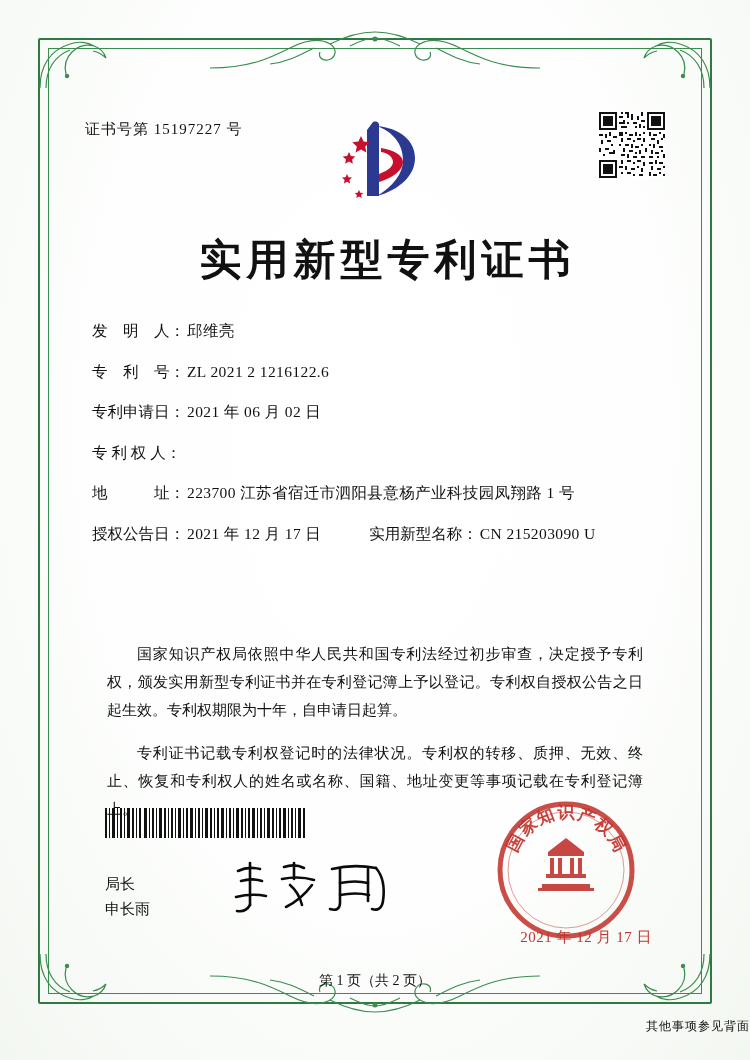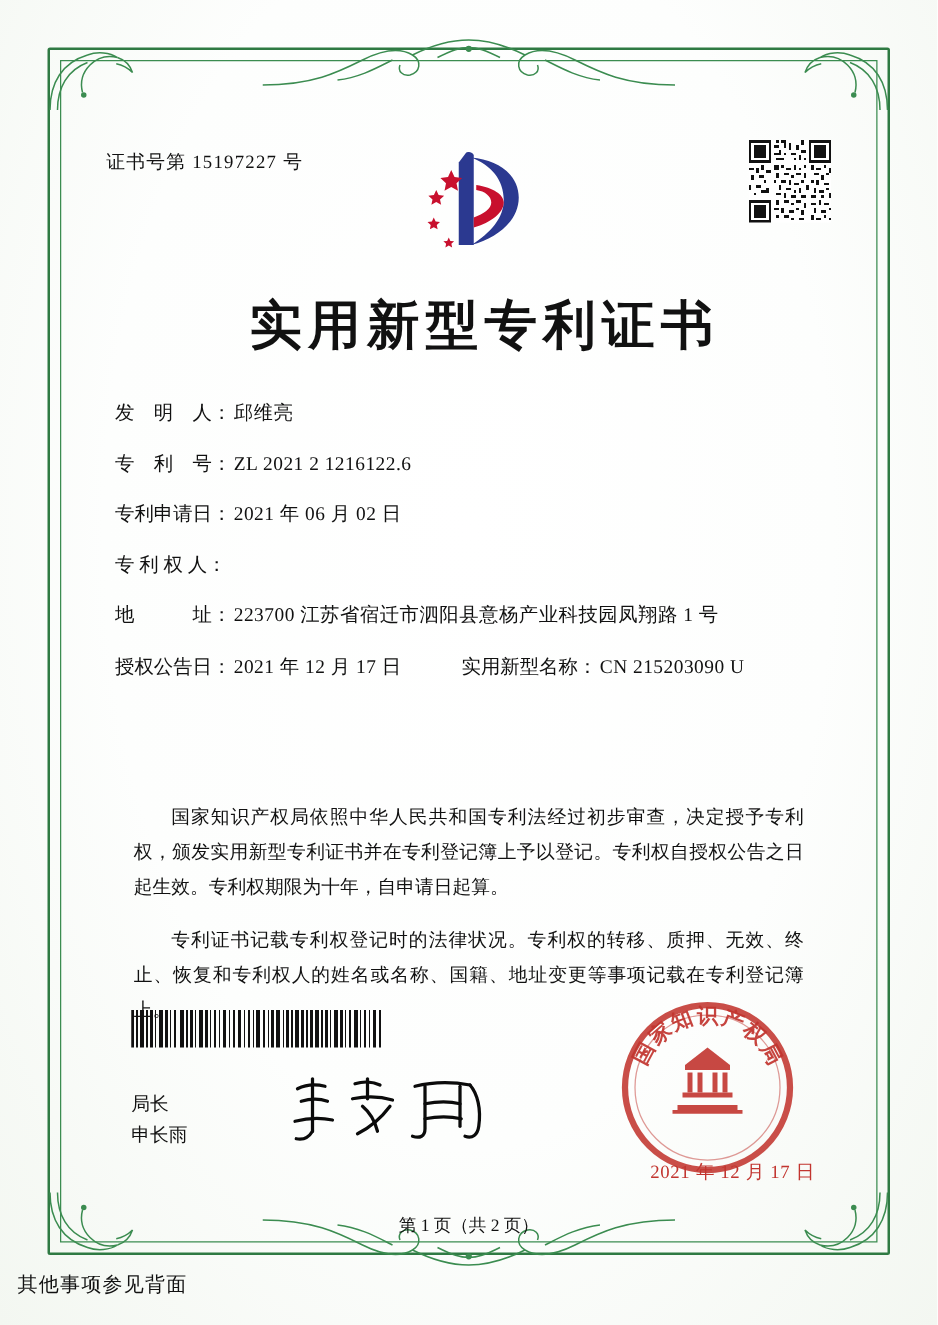--- a/index.html
+++ b/index.html
@@ -214,22 +214,22 @@
     top: 972px;
     text-align: center;
     font-size: 14px;
     color: #111;
   }
   .footnote {
     position: absolute;
     left: 0;
     right: 0;
     top: 1018px;
-    text-align: left;
-    font-size: 16px;
+    text-align: right;
+    font-size: 12px;
     color: #111;
     letter-spacing: 1px;
     padding-left: 14px;
   }
 </style>
 </head>
 <body>
 
 <div class="page">
 

